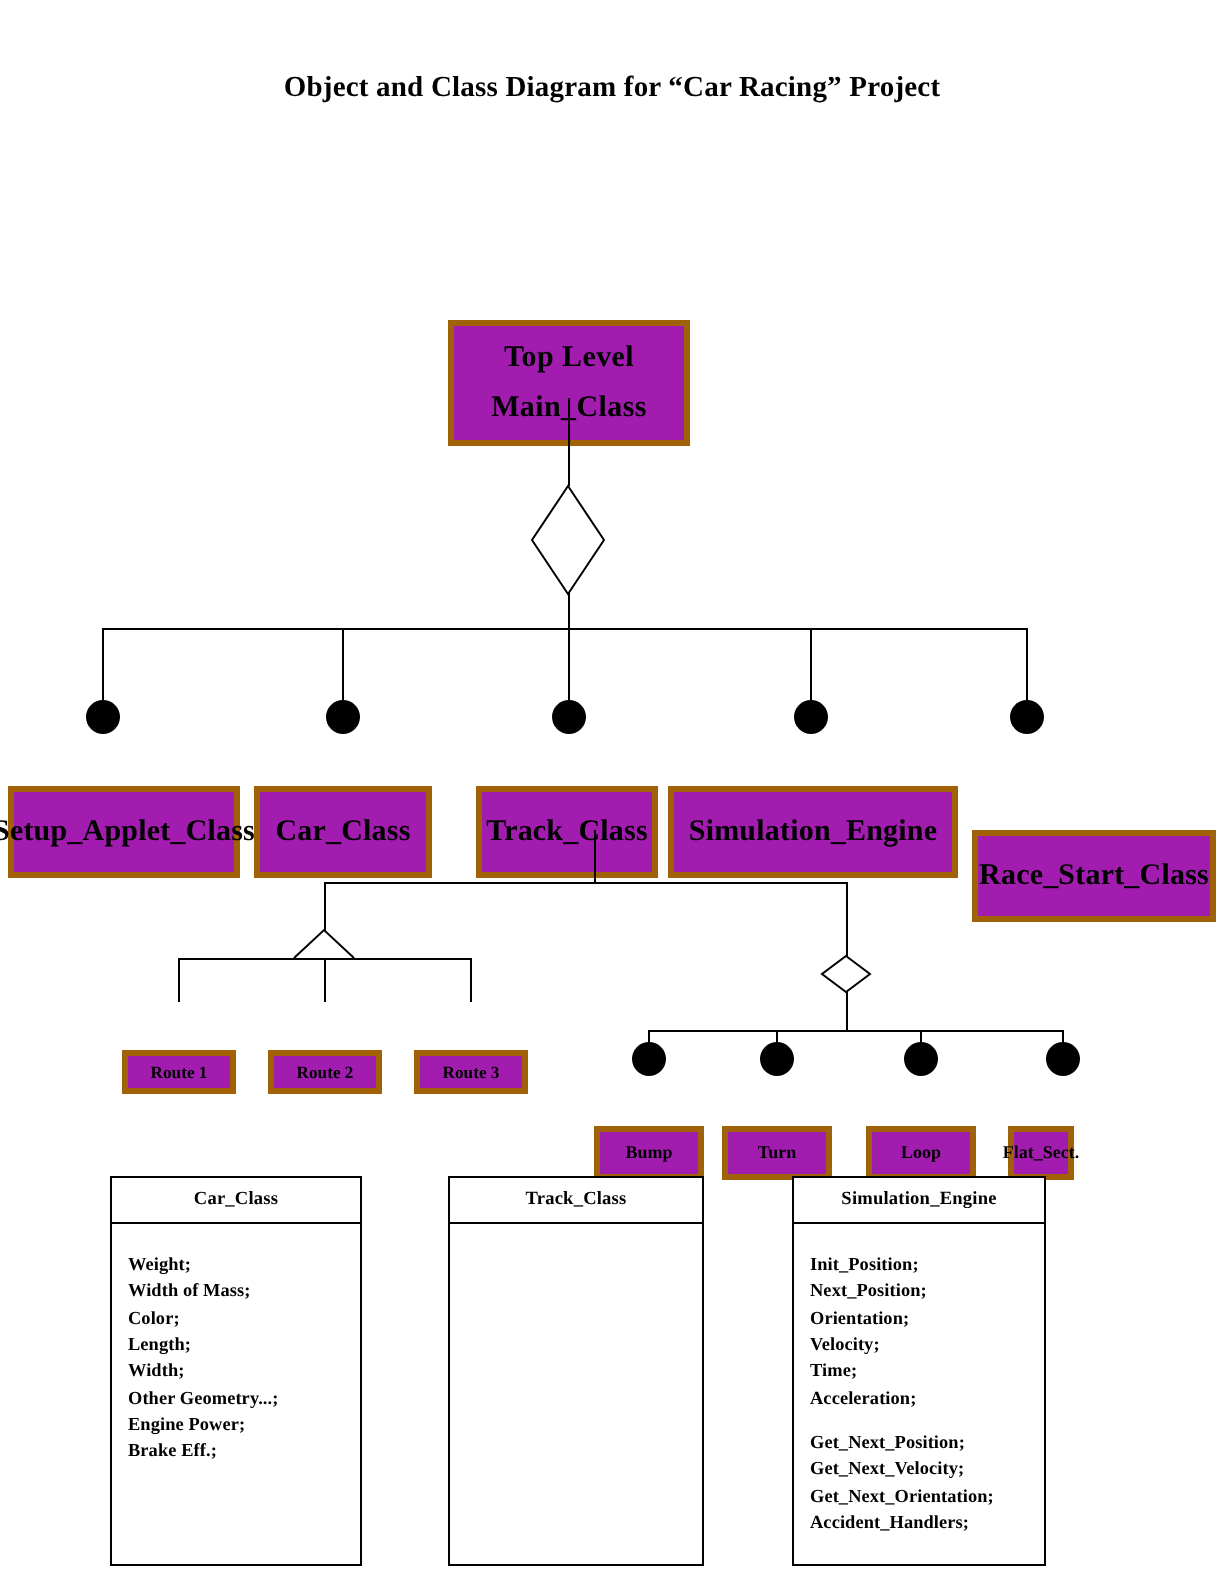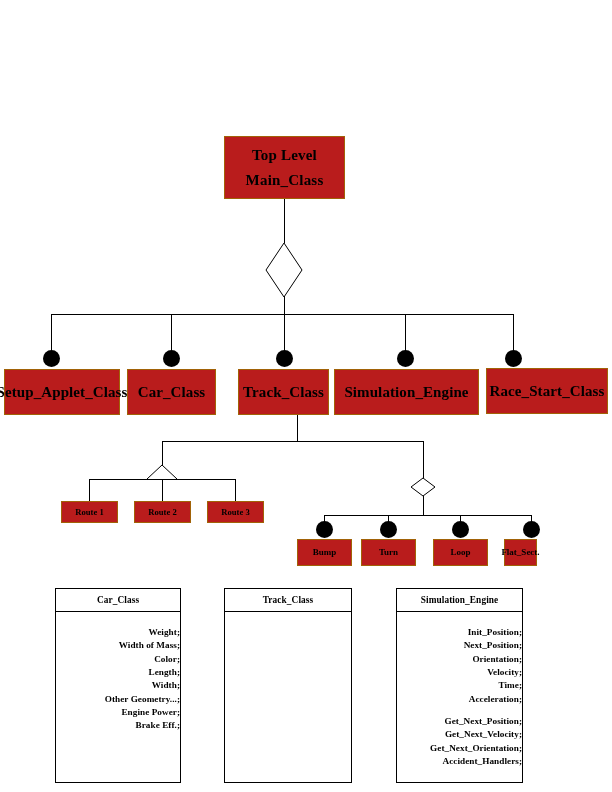--- a/index.html
+++ b/index.html
@@ -27,28 +27,29 @@
     width: 612px;
     text-align: center;
     font-size: 14.5px;
     font-weight: bold;
     letter-spacing: 0.1px;
   }
   
   .box {
     position: absolute;
     box-sizing: border-box;
-    border: 1px solid #a16207;
-    background: #b91c1c;
+    border: 3px solid #a16207;
+    background: #a21caf;
     display: flex;
     align-items: center;
     justify-content: center;
     text-align: center;
     font-weight: bold;
     line-height: 1.25;
+    margin-top: 24px;
   }
   .box.top-class {
     flex-direction: column;
     font-size: 15px;
     letter-spacing: 0.2px;
   }
   .box.top-class .ln { display: block; padding: 3px 0; }
   .class-box {
     font-size: 15px;
     letter-spacing: 0.1px;
@@ -99,30 +100,30 @@
     font-weight: bold;
     font-size: 9.3px;
     letter-spacing: 0.1px;
   }
   .detail-body {
     padding: 14px 0 0 8px;
     font-size: 9.2px;
     font-weight: bold;
     line-height: 1.45;
     letter-spacing: 0.05px;
-    text-align: right;
   }
   .detail-body .attr { display: block; white-space: pre; }
   .detail-body .attr.blank { height: 9px; }
 </style>
 </head>
 <body>
 
 <div id="page">
 
+  <div class="title">Object and Class Diagram for “Car Racing” Project</div>
 
   <div class="box top-class" style="left:224px; top:136px; width:121px; height:63px;">
     <span class="ln">Top Level</span>
     <span class="ln">Main_Class</span>
   </div>
 
   <div class="vline" style="left:284px; top:199px; height:44px;"></div>
 
   <div class="diamond" style="left:265px; top:242px;">
     <svg width="38" height="56" viewBox="0 0 38 56">
@@ -151,21 +152,21 @@
   </div>
   <div class="box class-box" style="left:127px; top:369px; width:89px; height:46px;">
     <span>Car_Class</span>
   </div>
   <div class="box class-box" style="left:238px; top:369px; width:91px; height:46px;">
     <span>Track_Class</span>
   </div>
   <div class="box class-box" style="left:334px; top:369px; width:145px; height:46px;">
     <span>Simulation_Engine</span>
   </div>
-  <div class="box class-box" style="left:486px; top:368px; width:122px; height:46px;">
+  <div class="box class-box" style="left:486px; top:391px; width:122px; height:46px;">
     <span>Race_Start_Class</span>
   </div>
 
   <div class="vline" style="left:297px; top:415px; height:27px;"></div>
 
   <div class="hline" style="left:162px; top:441px; width:262px;"></div>
 
   <div class="vline" style="left:162px; top:441px; height:37px;"></div>
 
   <div class="diamond" style="left:145px; top:464px;">

